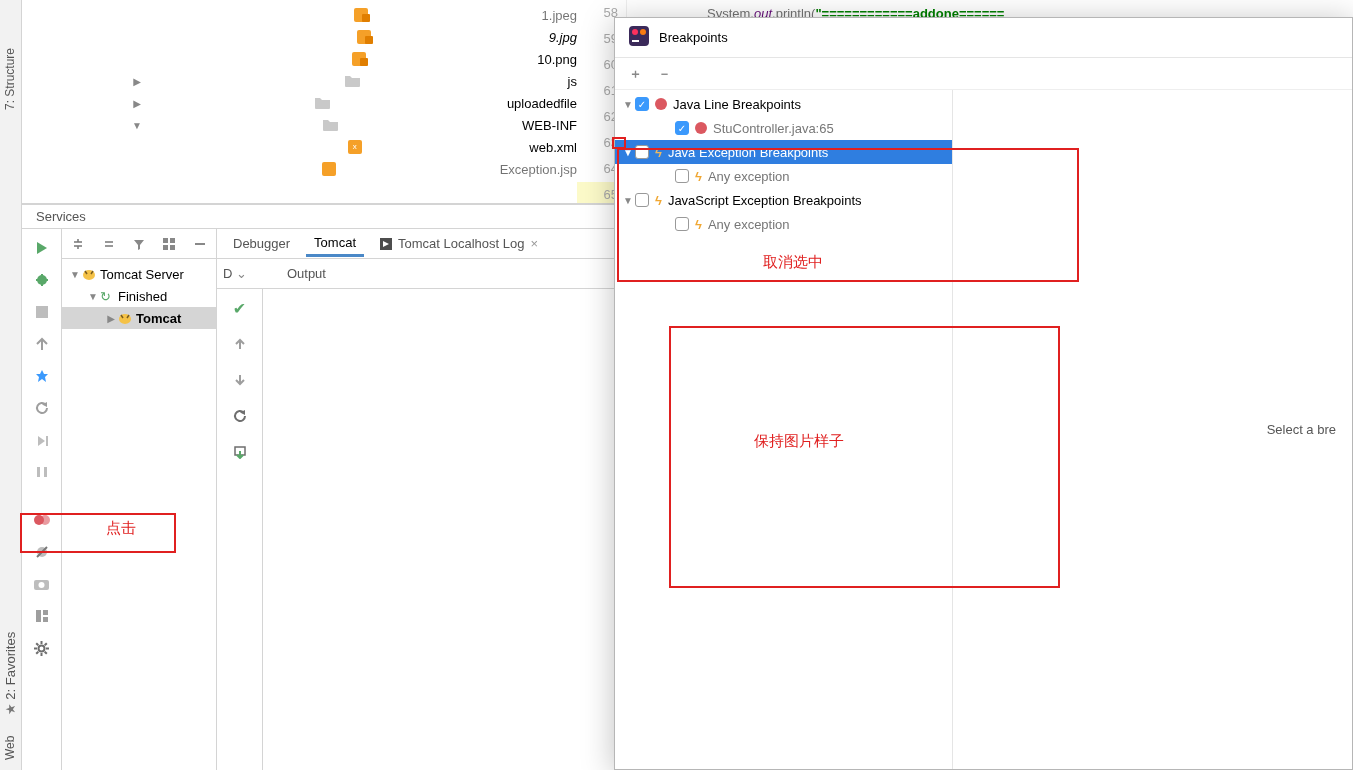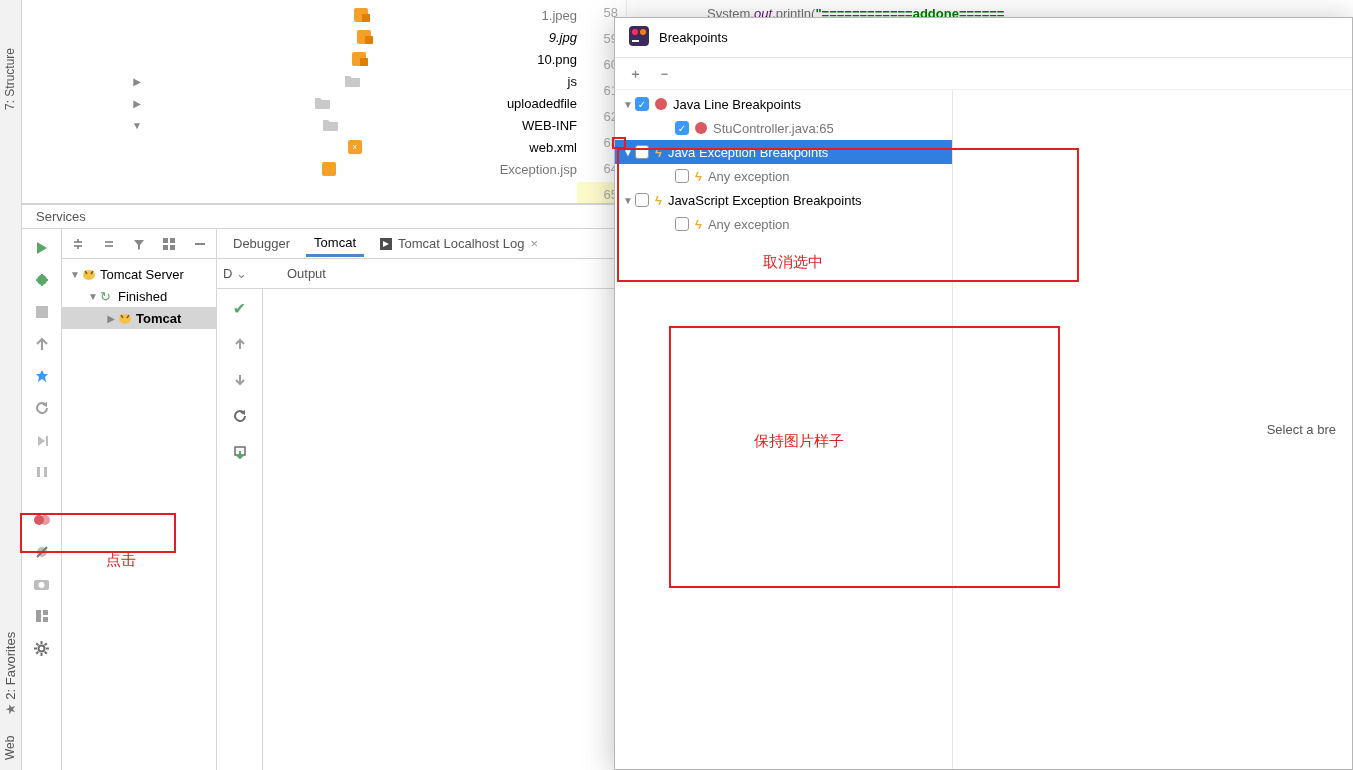--- a/index.html
+++ b/index.html
@@ -419,20 +419,20 @@
           <span class="bp-check"></span>
           <span class="bp-lightning">ϟ</span>
           <span style="color:#777">Any exception</span>
         </div>
       </div>
     <div class="bp-detail">Select a bre</div>
   </div>
 </div>
 
 <div class="ann-box" style="top:513px;left:20px;width:156px;height:40px"></div>
-<div class="ann-text" style="top:551px;left:106px">点击</div>
+<div class="ann-text" style="top:519px;left:106px">点击</div>
 
 <div class="red-sm-box" style="top:137px;left:612px"></div>
 <div class="ann-box" style="top:148px;left:617px;width:462px;height:134px"></div>
 <div class="ann-text" style="top:253px;left:763px">取消选中</div>
 
 <div class="ann-box" style="top:326px;left:669px;width:391px;height:262px"></div>
 <div class="ann-text" style="top:432px;left:754px">保持图片样子</div>
 
 </body></html>

